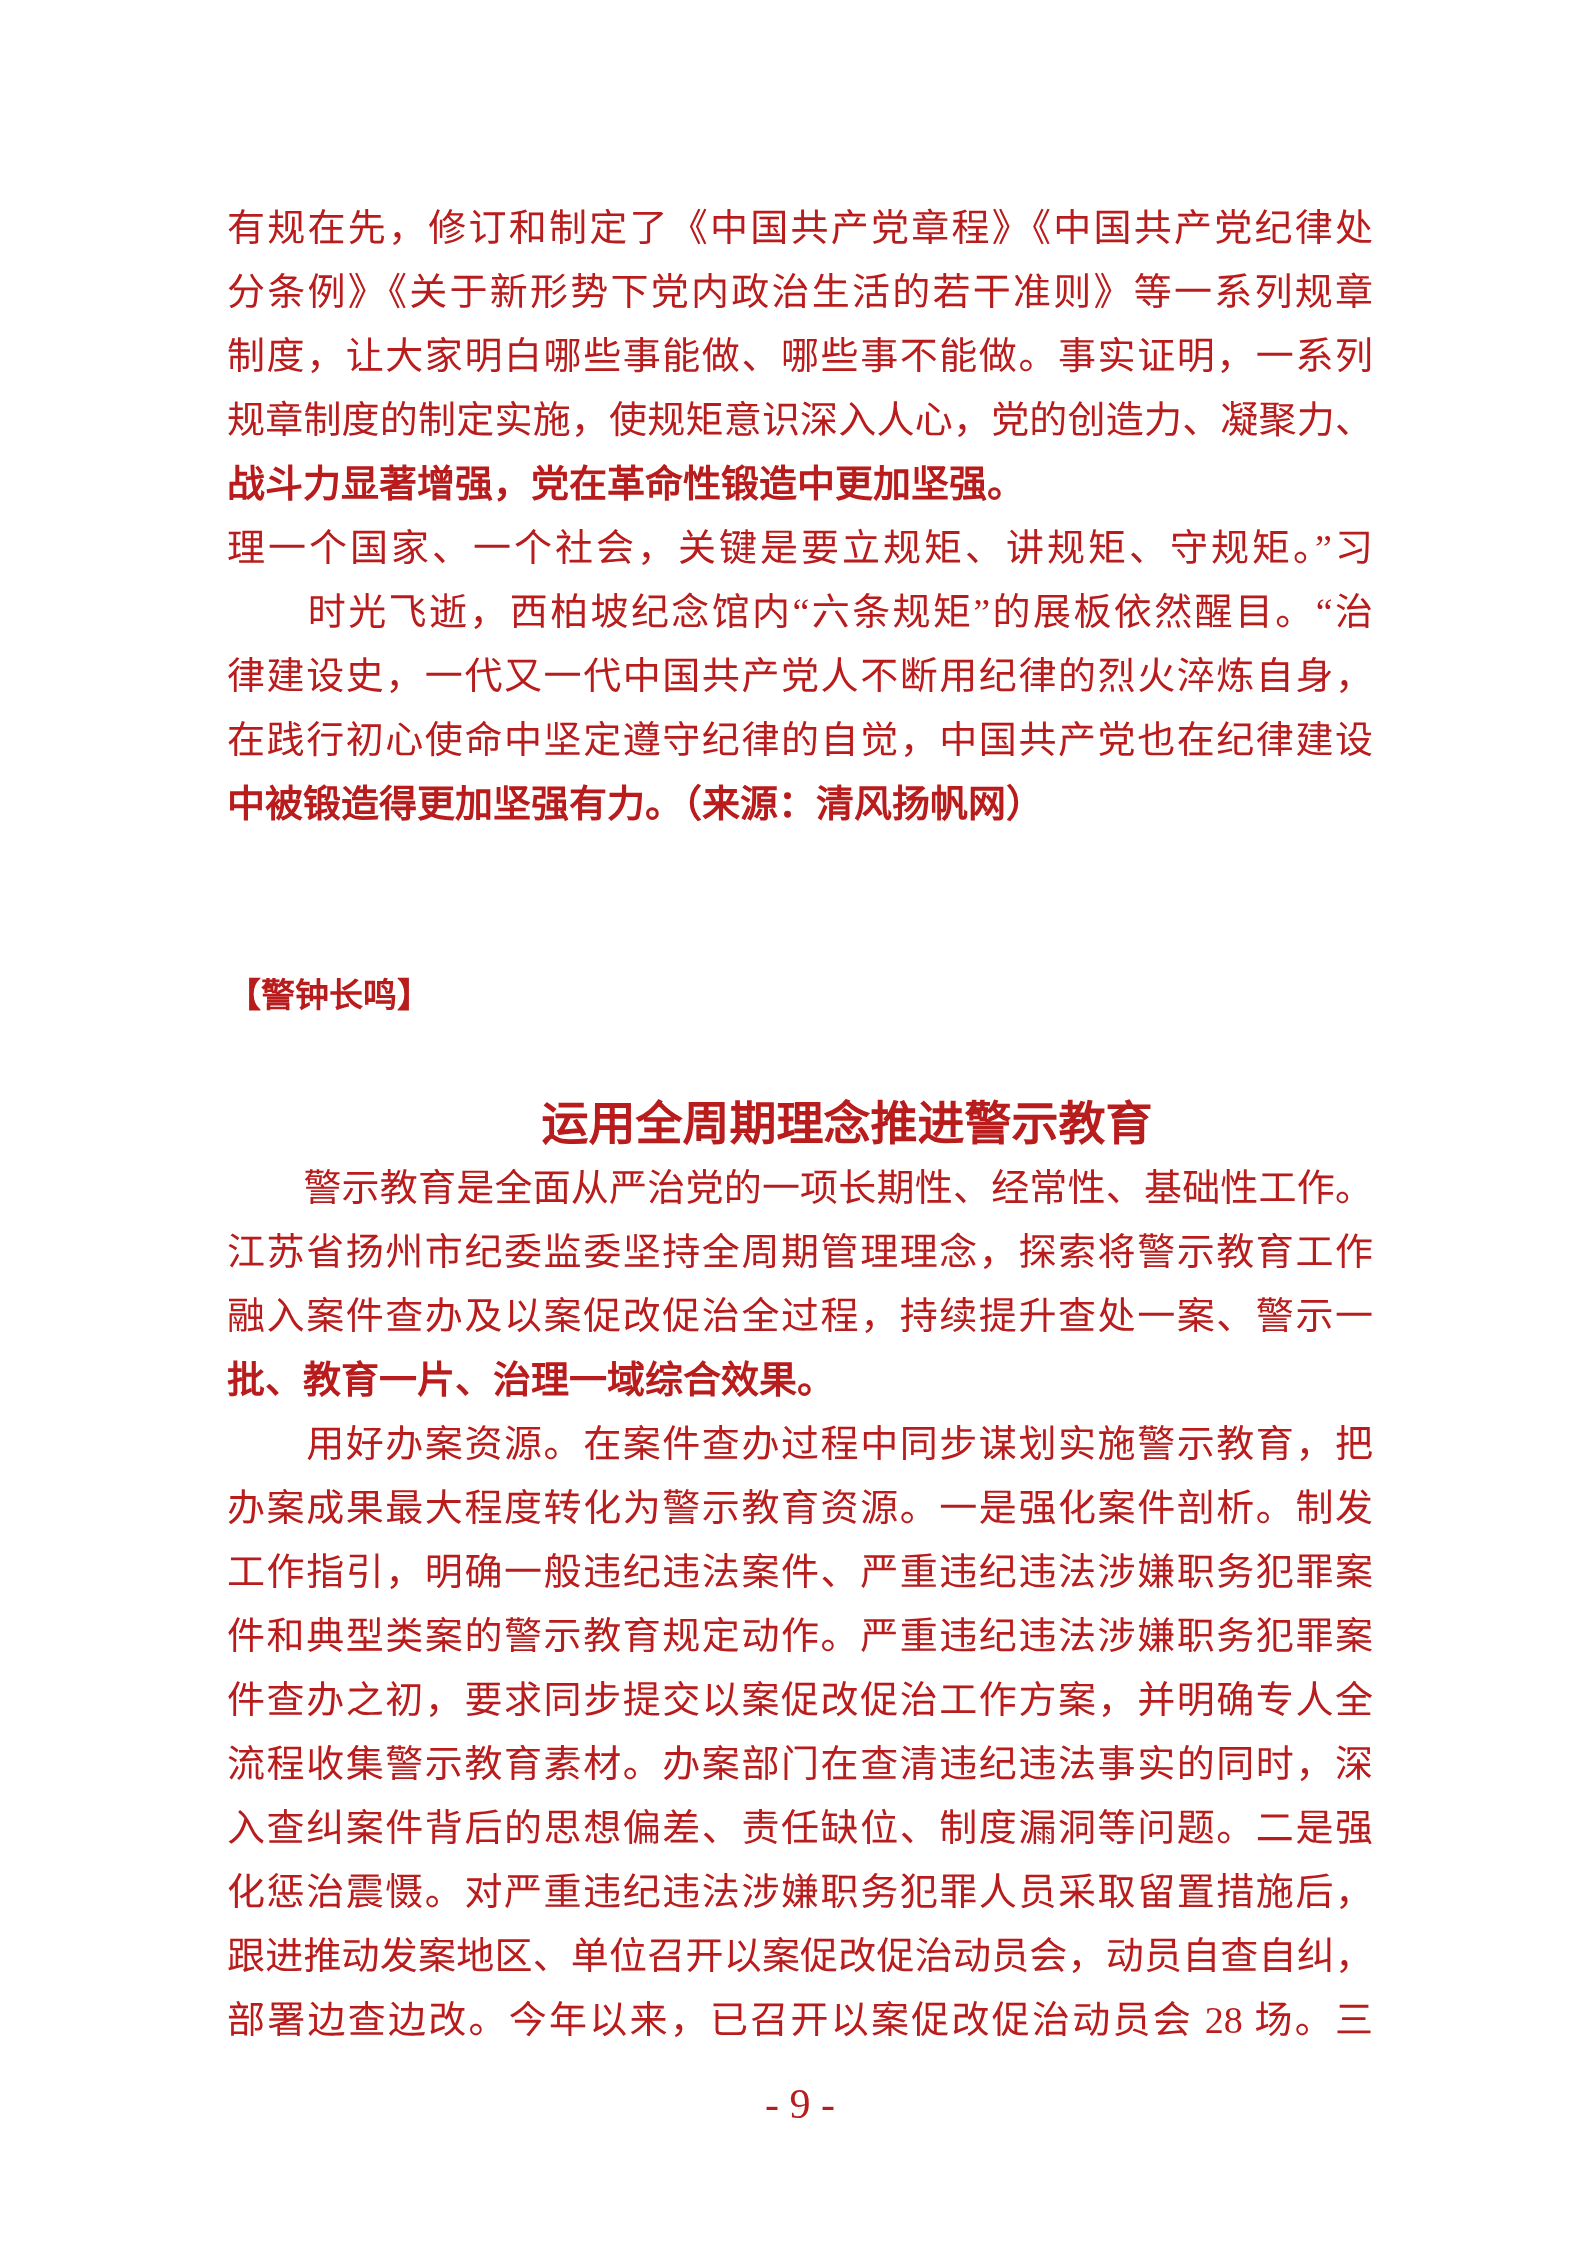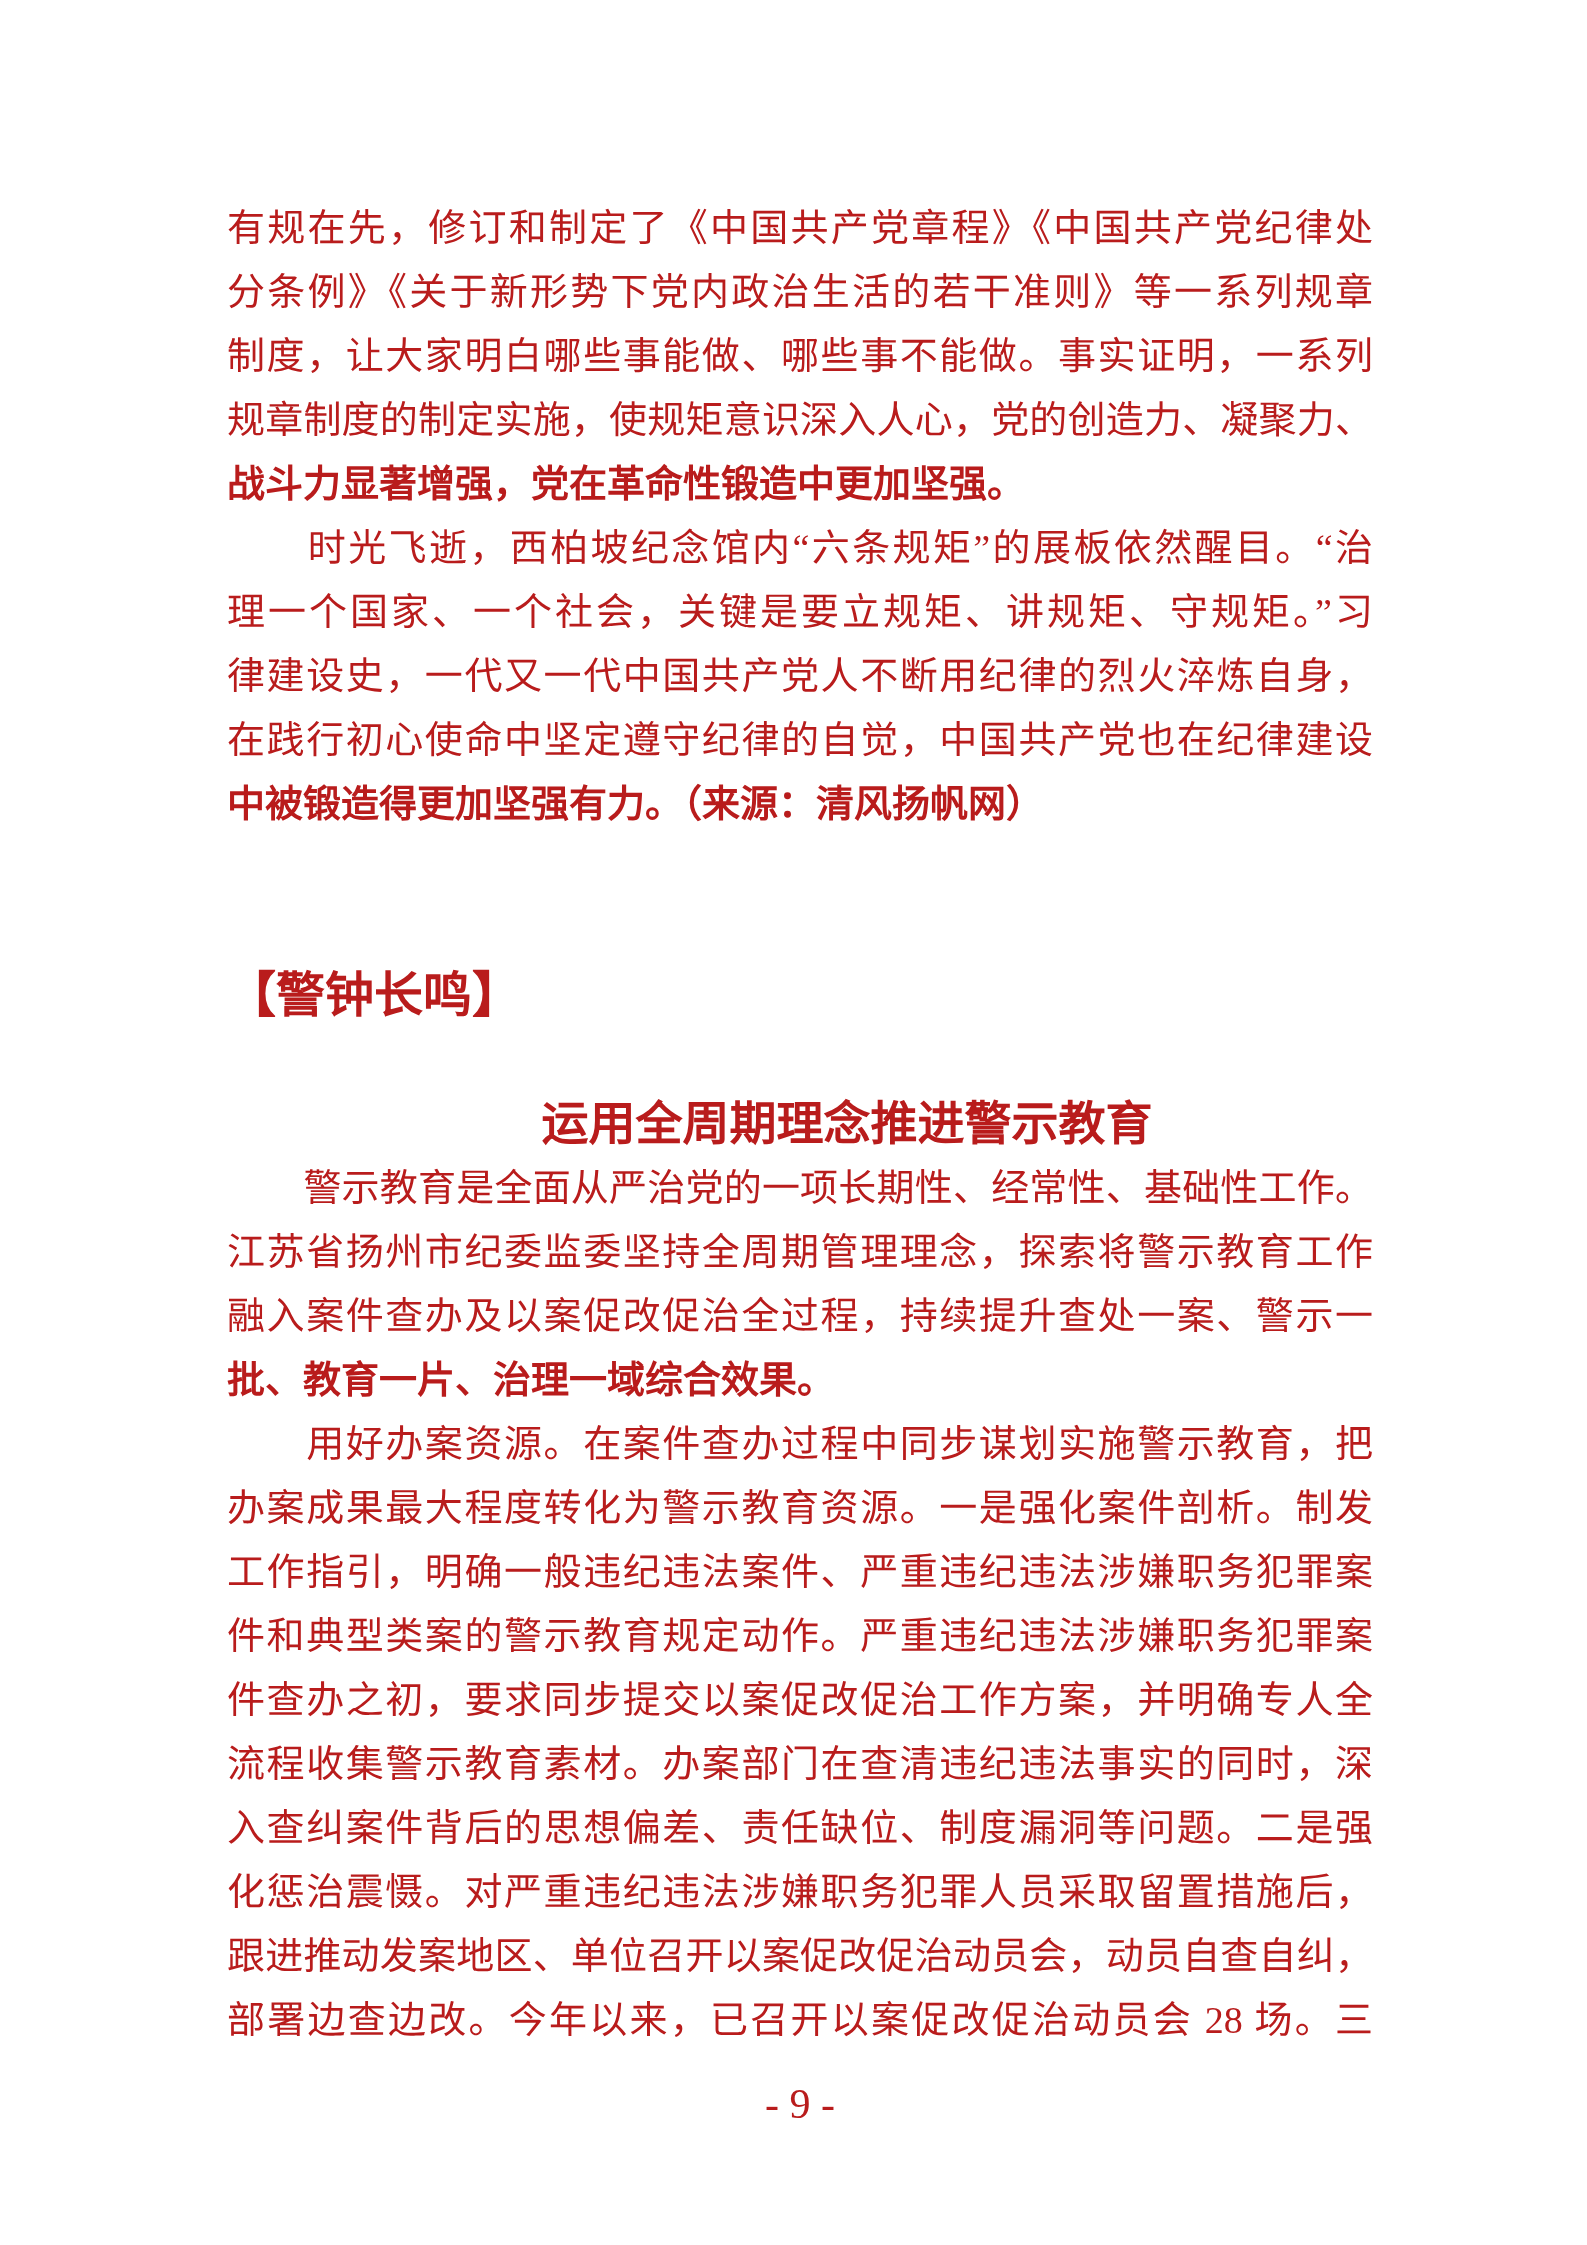--- a/index.html
+++ b/index.html
@@ -31,21 +31,21 @@
     text-align-last:auto;
     font-weight:bold;
   }
   .section-heading{
     position:absolute;
     left:227px;
     top:964px;
     width:1146px;
     height:64px;
     line-height:64px;
-    font-size:49px;
+    font-size:34px;
     font-weight:bold;
     text-align:left;
   }
   .article-title{
     position:absolute;
     left:227px;
     top:1090px;
     width:1146px;
     height:68px;
     line-height:68px;
@@ -71,22 +71,22 @@
 <body>
 
 <div class="page">
 
   <div id="art1" class="textblock">
       <div class="line">有规在先，修订和制定了《中国共产党章程》《中国共产党纪律处</div>
       <div class="line">分条例》《关于新形势下党内政治生活的若干准则》等一系列规章</div>
       <div class="line">制度，让大家明白哪些事能做、哪些事不能做。事实证明，一系列</div>
       <div class="line">规章制度的制定实施，使规矩意识深入人心，党的创造力、凝聚力、</div>
       <div class="line short">战斗力显著增强，党在革命性锻造中更加坚强。</div>
+      <div class="line">理一个国家、一个社会，关键是要立规矩、讲规矩、守规矩。”习</div>
       <div class="line">　　时光飞逝，西柏坡纪念馆内“六条规矩”的展板依然醒目。“治</div>
-      <div class="line">理一个国家、一个社会，关键是要立规矩、讲规矩、守规矩。”习</div>
       <div class="line">律建设史，一代又一代中国共产党人不断用纪律的烈火淬炼自身，</div>
       <div class="line">在践行初心使命中坚定遵守纪律的自觉，中国共产党也在纪律建设</div>
       <div class="line short">中被锻造得更加坚强有力。（来源：清风扬帆网）</div>
     </div>
 
   <div class="section-heading">【警钟长鸣】</div>
 
   <div class="article-title">运用全周期理念推进警示教育</div>
 
   <div id="art2" class="textblock">

